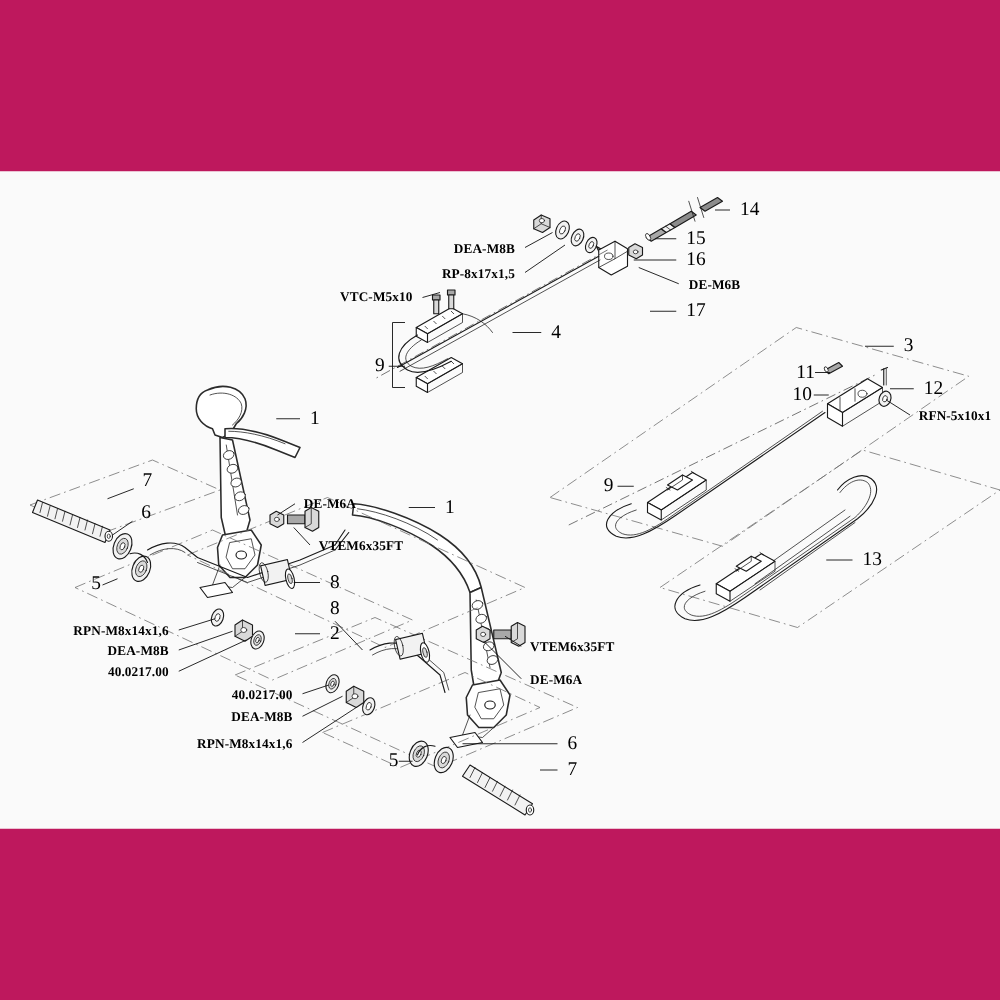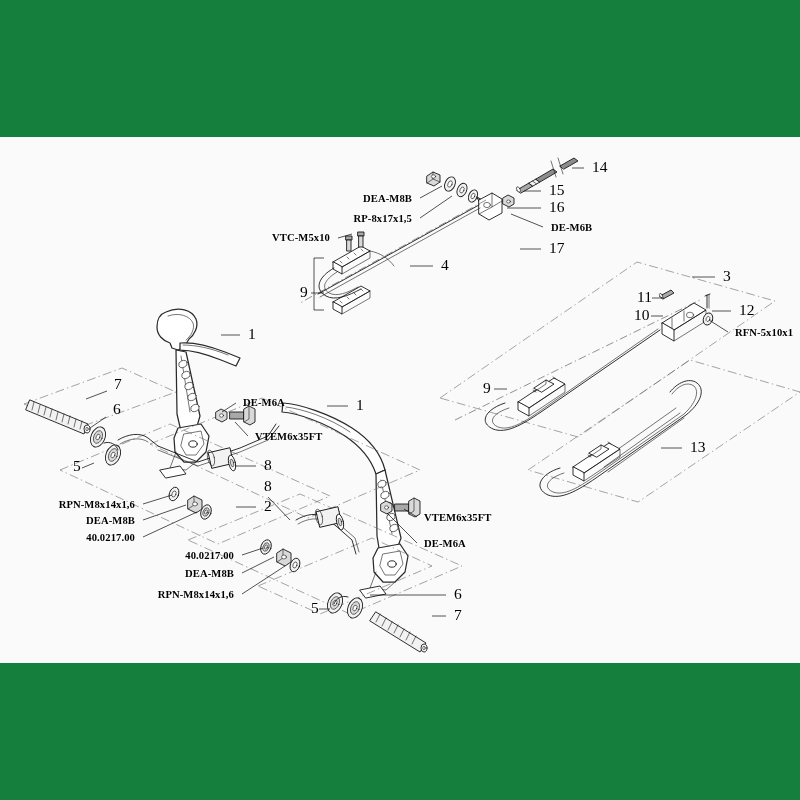--- a/index.html
+++ b/index.html
@@ -1,18 +1,18 @@
 <!DOCTYPE html>
 <html><head>
 <meta charset="utf-8">
 <style>
   html,body{margin:0;padding:0;background:#ffffff;}
   body{width:800px;height:800px;overflow:hidden;
        font-family:"Liberation Serif","DejaVu Serif",serif;}
-  #sheet{position:relative;width:800px;height:800px;background:#15803d;}
+  #sheet{position:relative;width:800px;height:800px;background:#be185d;}
   #panel{position:absolute;left:0;top:137px;width:800px;height:526px;background:#fafafa;}
   svg{position:absolute;left:0;top:0;width:800px;height:800px;}
   .ln{fill:none;stroke:#1a1a1a;stroke-width:.9;stroke-linecap:round;stroke-linejoin:round;}
   .lnT{fill:none;stroke:#1a1a1a;stroke-width:.6;stroke-linecap:round;stroke-linejoin:round;}
   .lnH{fill:none;stroke:#2b2b2b;stroke-width:1.25;stroke-linecap:round;stroke-linejoin:round;}
   .ph{fill:none;stroke:#6d6d6d;stroke-width:.62;stroke-dasharray:9 3.2 1.4 3.2;}
   .ctr{fill:none;stroke:#4a4a4a;stroke-width:.6;stroke-dasharray:8 3 1.3 3;}
   .ldr{fill:none;stroke:#111;stroke-width:.72;}
   .fillW{fill:#ffffff;}
   .fillL{fill:#f2f2f2;}

